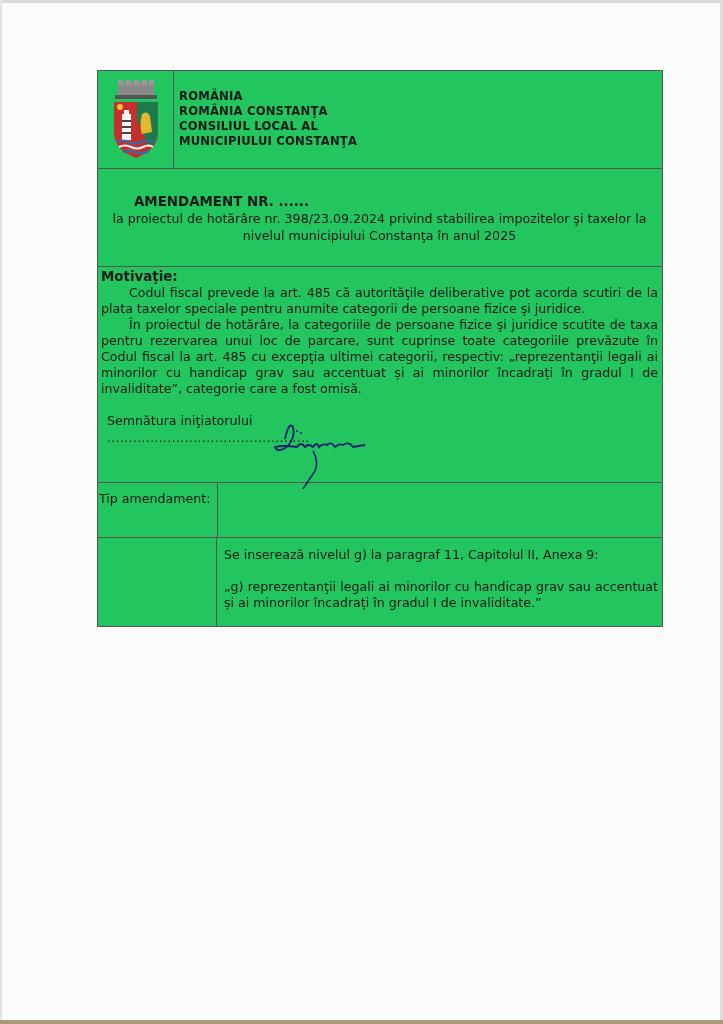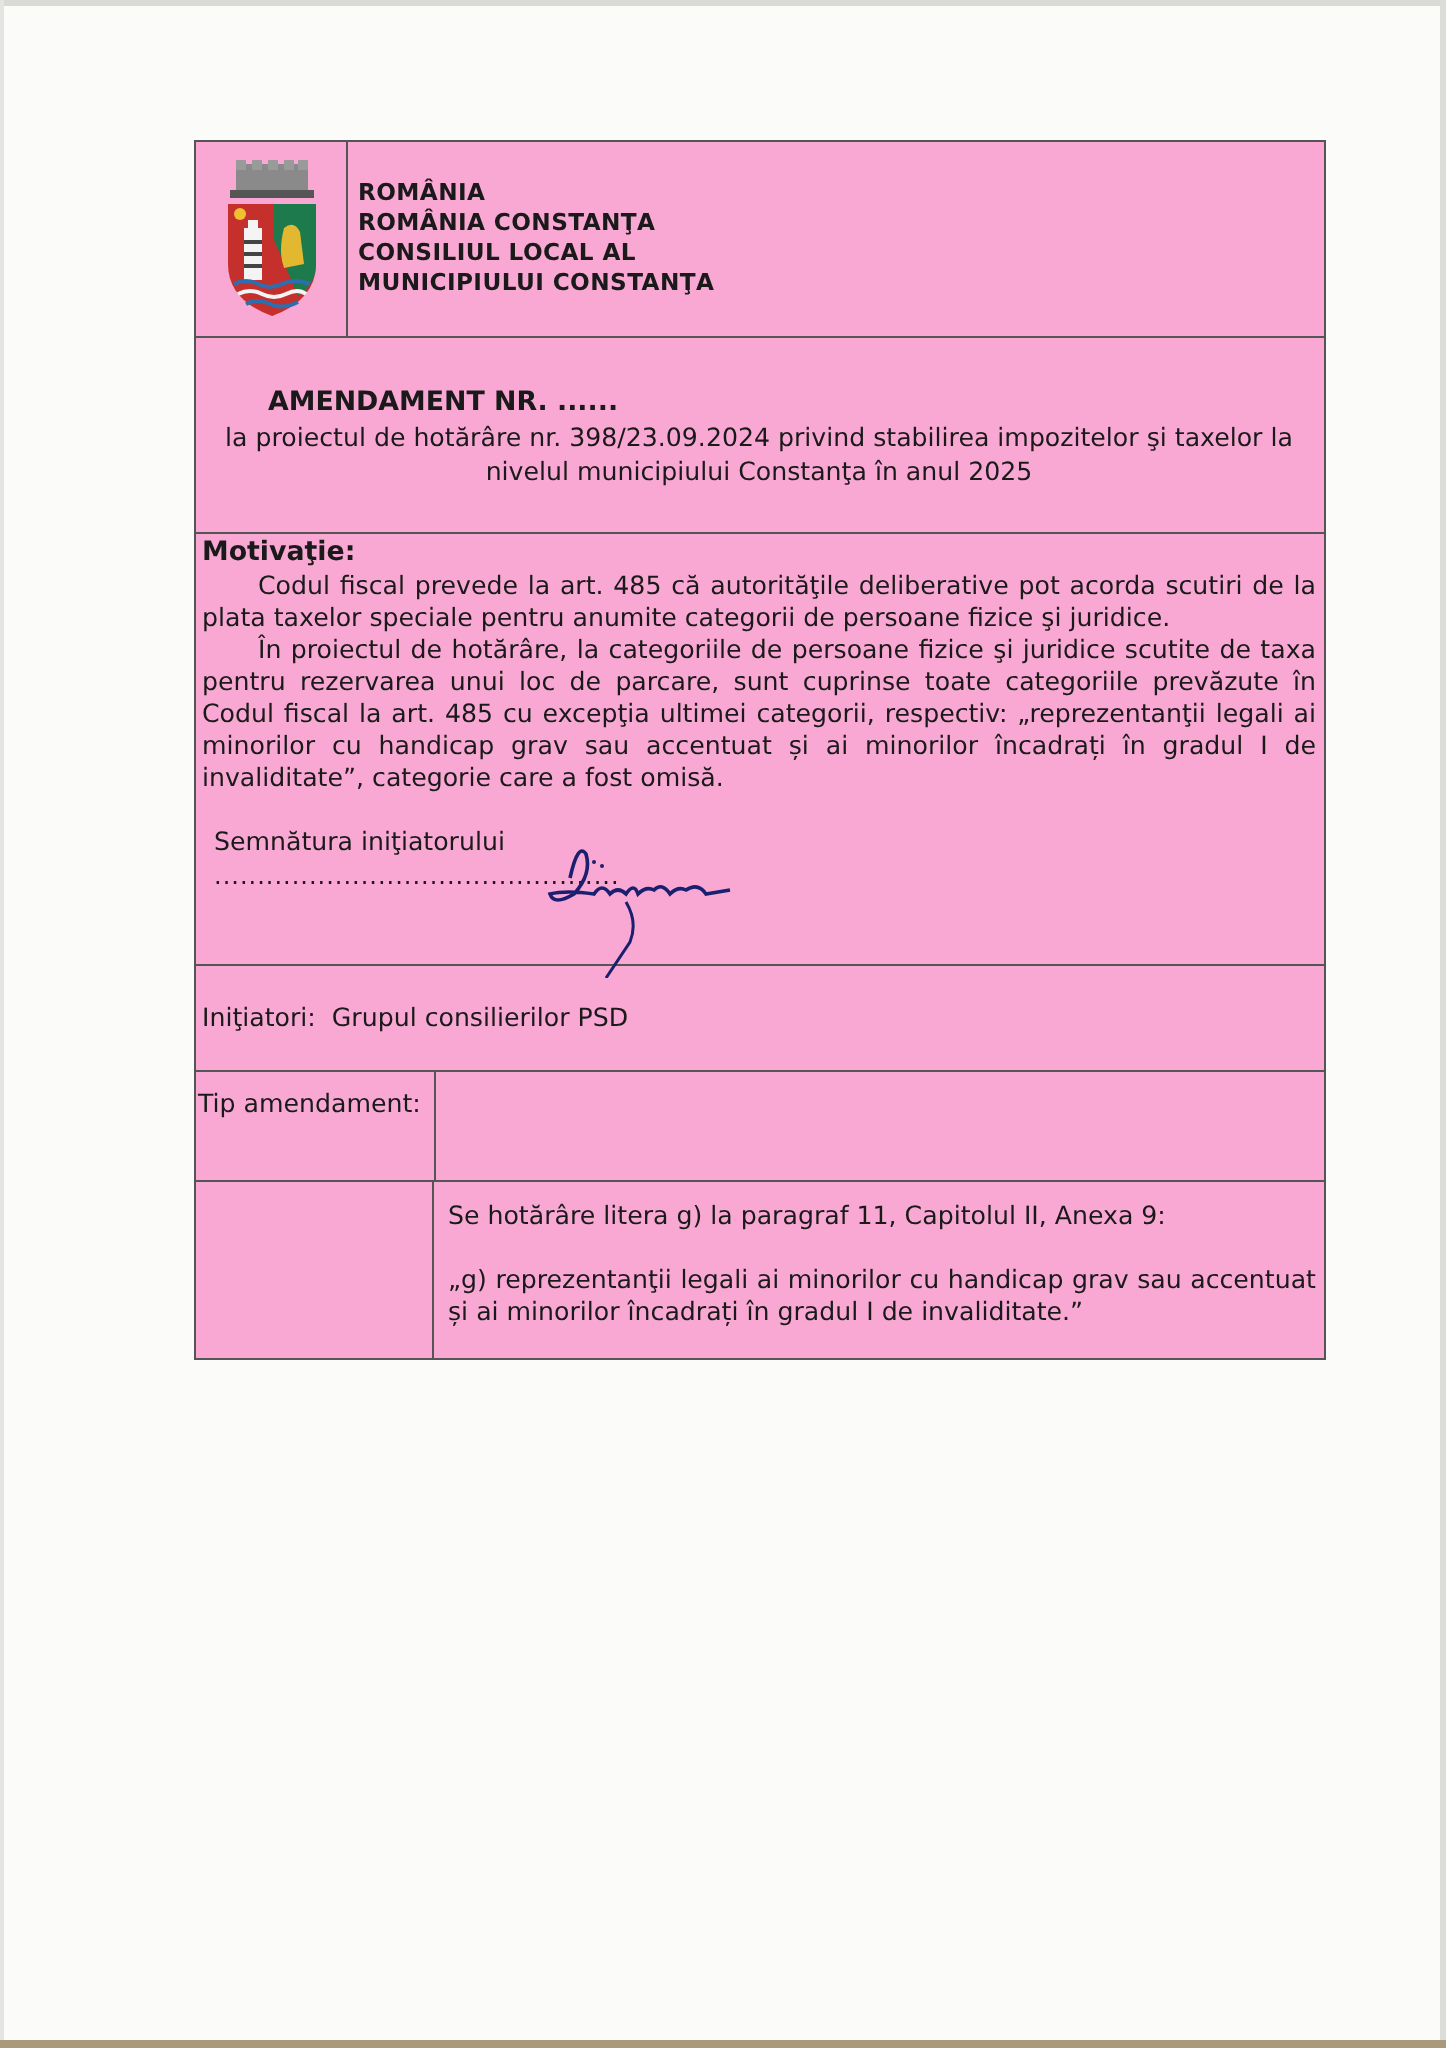--- a/index.html
+++ b/index.html
@@ -11,21 +11,21 @@
     position: relative;
   }
   .paper-edge-top { position:absolute; left:0; top:0; width:723px; height:3px; background:#d9d9d6; }
   .paper-edge-bottom { position:absolute; left:0; bottom:0; width:723px; height:4px; background:#a89a7a; }
   .paper-edge-left { position:absolute; left:0; top:0; width:2px; height:1024px; background:#e4e4e0; }
   .paper-edge-right { position:absolute; right:0; top:0; width:3px; height:1024px; background:#dcdcd8; }
 
   .frame {
     position: absolute; left: 97px; top: 70px; width: 564px;
     border: 1px solid #555;
-    background: #f9a8d4;
+    background: #22c55e;
   }
   .row { border-bottom: 1px solid #555; position: relative; box-sizing: border-box; }
   .row:last-child { border-bottom: none; }
 
   .header { height: 98px; display: flex; }
   .logo-cell { width: 75px; border-right: 1px solid #555; display:flex; align-items:center; justify-content:center; }
   .org-cell { padding: 18px 0 0 5px; font-weight: bold; font-size: 11.6px; line-height: 15px; letter-spacing: 0.2px; }
 
   .amend { height: 98px; padding: 24px 6px 0 5px; }
   .amend-title { font-weight: bold; font-size: 13.4px; line-height: 17px; margin-left: 31px; }
@@ -112,29 +112,26 @@
     <div class="sig-label">Semnătura iniţiatorului</div>
     <div class="sig-dots">...............................................</div>
     <svg class="signature" viewBox="0 0 105 72">
       <path d="M22 22 Q26 4 30 10 Q33 20 24 30 Q14 36 12 30 Q20 28 34 30 Q38 24 42 30 Q46 26 50 30 Q54 24 56 30 Q60 26 64 28 Q68 24 72 30 Q76 26 80 28 Q86 24 90 30 L102 28" stroke="#1a1f6e" stroke-width="1.8" fill="none"></path>
       <path d="M50 34 Q56 44 52 54 L40 72" stroke="#1a1f6e" stroke-width="1.5" fill="none"></path>
       <circle cx="34" cy="14" r="1" fill="#1a1f6e"></circle>
       <circle cx="38" cy="16" r="1" fill="#1a1f6e"></circle>
     </svg>
   </div>
 
-  <div class="row init">
-    <span>Iniţiatori:</span><span class="val">Grupul consilierilor PSD</span>
-  </div>
 
   <div class="row tip">
     <div class="tip-label">Tip amendament:</div>
   </div>
 
   <div class="row content">
     <div class="content-left"></div>
     <div class="content-right">
-      <div>Se hotărâre litera g) la paragraf 11, Capitolul II, Anexa 9:</div>
+      <div>Se inserează nivelul g) la paragraf 11, Capitolul II, Anexa 9:</div>
       <div class="quote">„g) reprezentanţii legali ai minorilor cu handicap grav sau accentuat și ai minorilor încadrați în gradul I de invaliditate.”</div>
     </div>
   </div>
 
 </div>
 
 </body></html>

